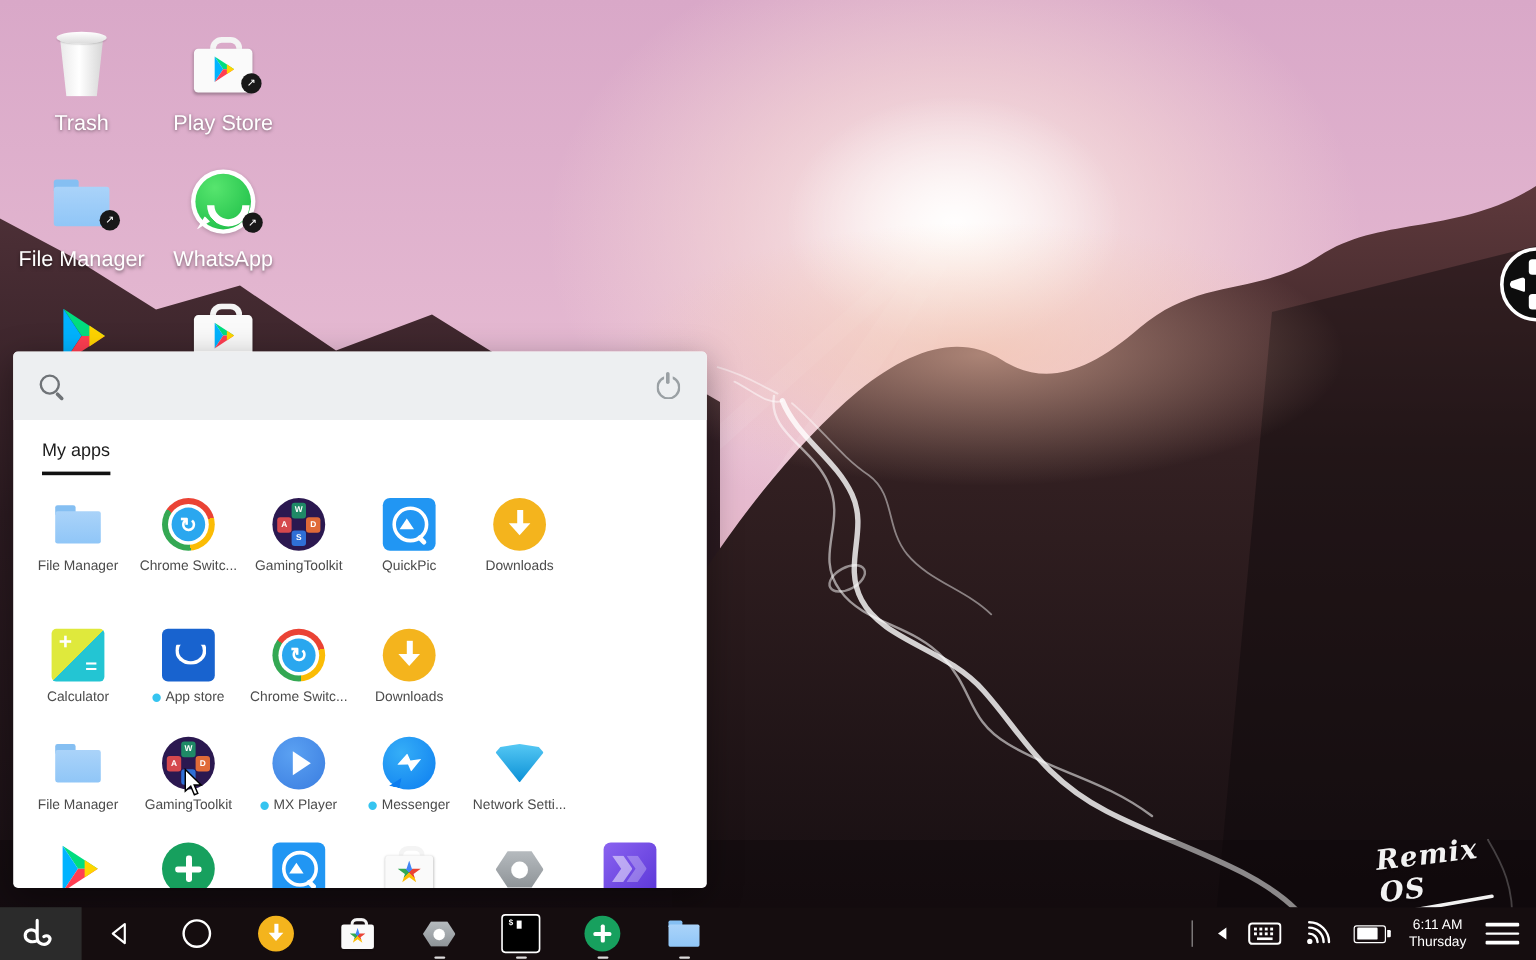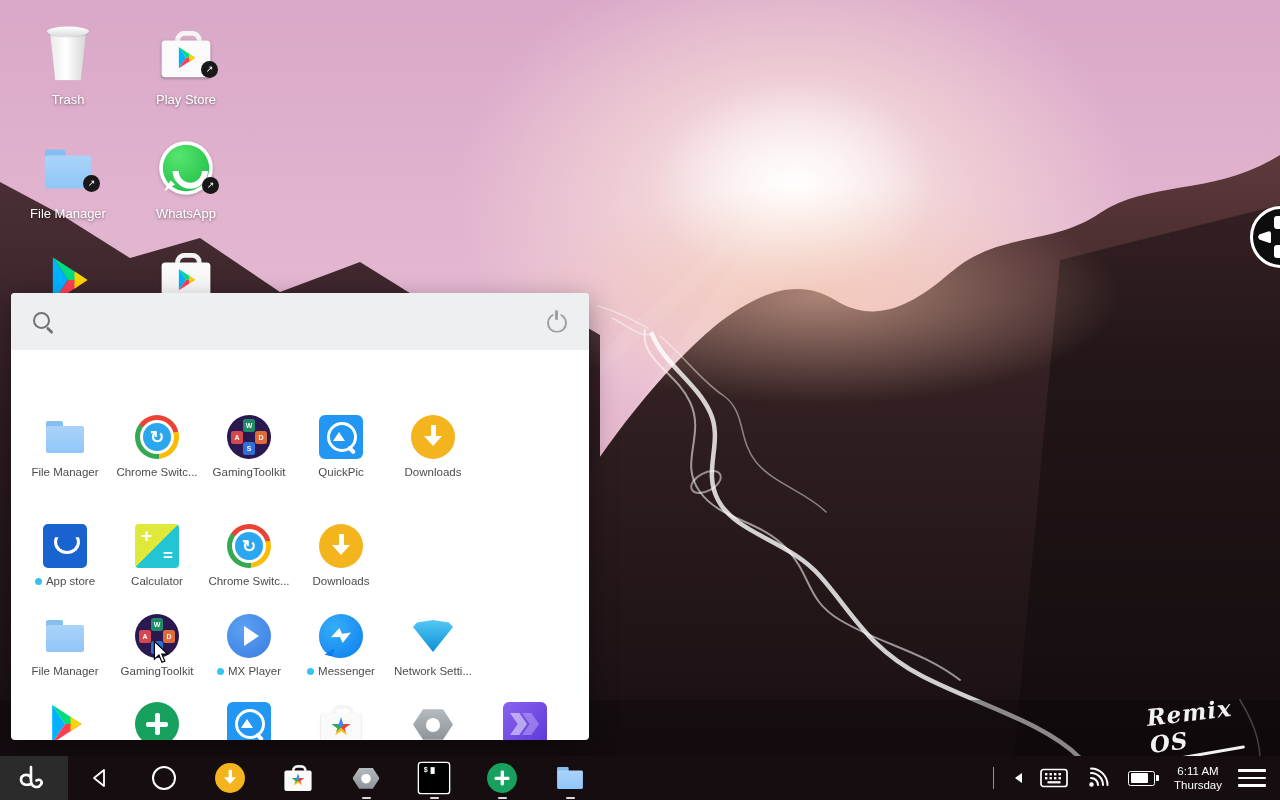--- a/index.html
+++ b/index.html
@@ -2,21 +2,21 @@
 <html><head>
 <meta charset="utf-8">
 <style>
   html,body{margin:0;padding:0;background:#000;}
   #screen{position:relative;width:1280px;height:800px;overflow:hidden;
     font-family:"Liberation Sans",sans-serif;-webkit-font-smoothing:antialiased;}
   
   #wallpaper{position:absolute;inset:0;z-index:0;}
   
   .dicon{position:absolute;width:120px;display:flex;flex-direction:column;align-items:center;z-index:5;}
-  .dlabel{margin-top:8px;font-size:13px;color:#fff;text-shadow:0 1px 3px rgba(0,0,0,.5);}
+  .dlabel{margin-top:8px;font-size:18px;color:#fff;text-shadow:0 1px 3px rgba(0,0,0,.5);}
   .iconbox{position:relative;display:flex;align-items:center;justify-content:center;}
   .badge{position:absolute;width:17px;height:17px;border-radius:50%;background:#181818;
     display:flex;align-items:center;justify-content:center;color:#fff;font-size:9px;line-height:1;}
   
   .ic{position:relative;display:block;width:44px;height:44px;}
   .sc125{transform:scale(1.22);transform-origin:center;}
   .sc68{transform:scale(.68);transform-origin:center;}
   
   .ig-folder{}
   .ig-folder::before{content:"";position:absolute;left:3px;top:6px;width:17px;height:8px;background:#85bff2;border-radius:2px 2px 0 0;}
@@ -303,20 +303,23 @@
       </span>
     </span>
   </div>
 
   <div id="drawer">
     <div class="drawer-search">
       <span class="mag"></span>
       <input class="search-input" type="text" placeholder="" style="">
       <span class="power"></span>
     </div>
+    <div class="drawer-tabs">
+      <span class="tab">My apps</span>
+    </div>
 
     <div class="grid-row" style="top:122px;">
       <div class="cell">
         <span class="ic ig-folder"></span>
         <span class="lbl">
             <span>File Manager</span>
           </span>
       </div>
       <div class="cell">
         <span class="ic ig-chromesw"></span>
@@ -346,30 +349,30 @@
       <div class="cell">
         <span class="ic ig-down"></span>
         <span class="lbl">
             <span>Downloads</span>
           </span>
       </div>
     </div>
 
     <div class="grid-row" style="top:231px;">
       <div class="cell">
+        <span class="ic ig-calc"></span>
+        <span class="lbl">
+            <span>Calculator</span>
+          </span>
+      </div>
+      <div class="cell">
         <span class="ic ig-appstore"></span>
         <span class="lbl">
             <span class="dot"></span>
             <span>App store</span>
-          </span>
-      </div>
-      <div class="cell">
-        <span class="ic ig-calc"></span>
-        <span class="lbl">
-            <span>Calculator</span>
           </span>
       </div>
       <div class="cell">
         <span class="ic ig-chromesw"></span>
         <span class="lbl">
             <span>Chrome Switc...</span>
           </span>
       </div>
       <div class="cell">
         <span class="ic ig-down"></span>

